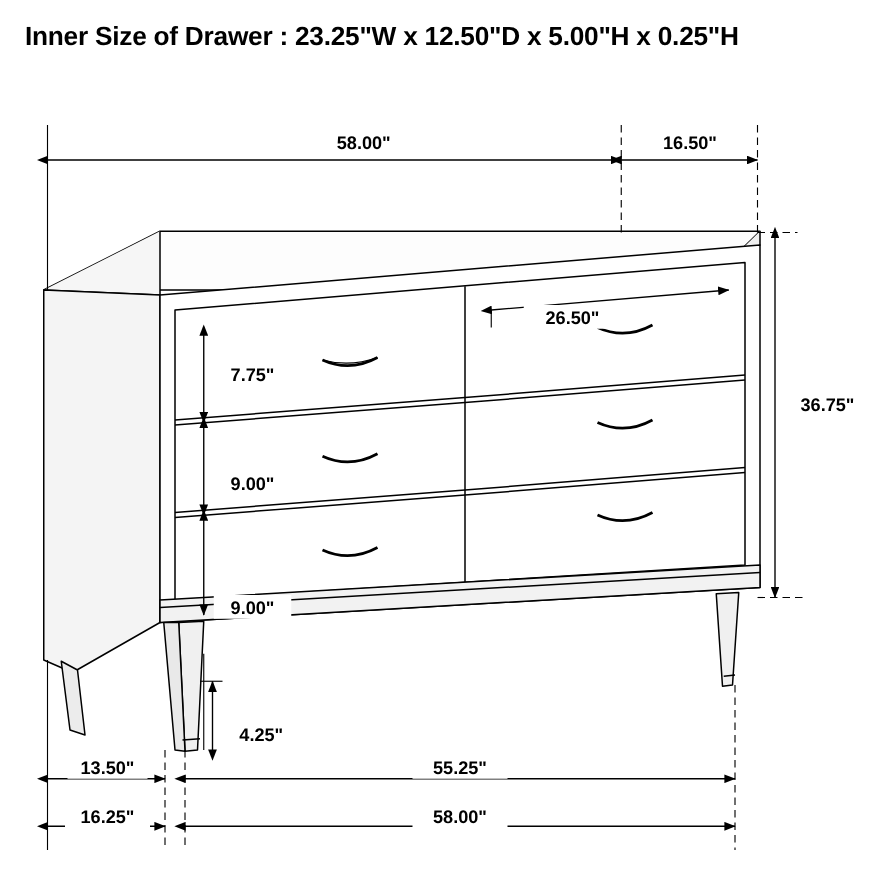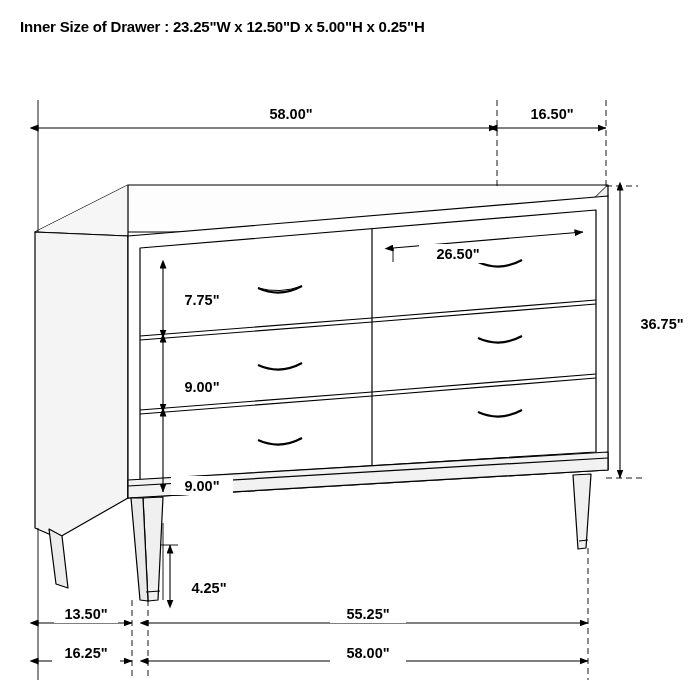--- a/index.html
+++ b/index.html
@@ -17,21 +17,21 @@
   }
   #page {
     position: relative;
     width: 700px;
     height: 700px;
   }
   #title {
     position: absolute;
     left: 20px;
     top: 18px;
-    font-size: 15px;
+    font-size: 21px;
     font-weight: bold;
     letter-spacing: -0.2px;
     white-space: nowrap;
   }
   svg.diagram {
     position: absolute;
     left: 0;
     top: 0;
     width: 700px;
     height: 700px;

